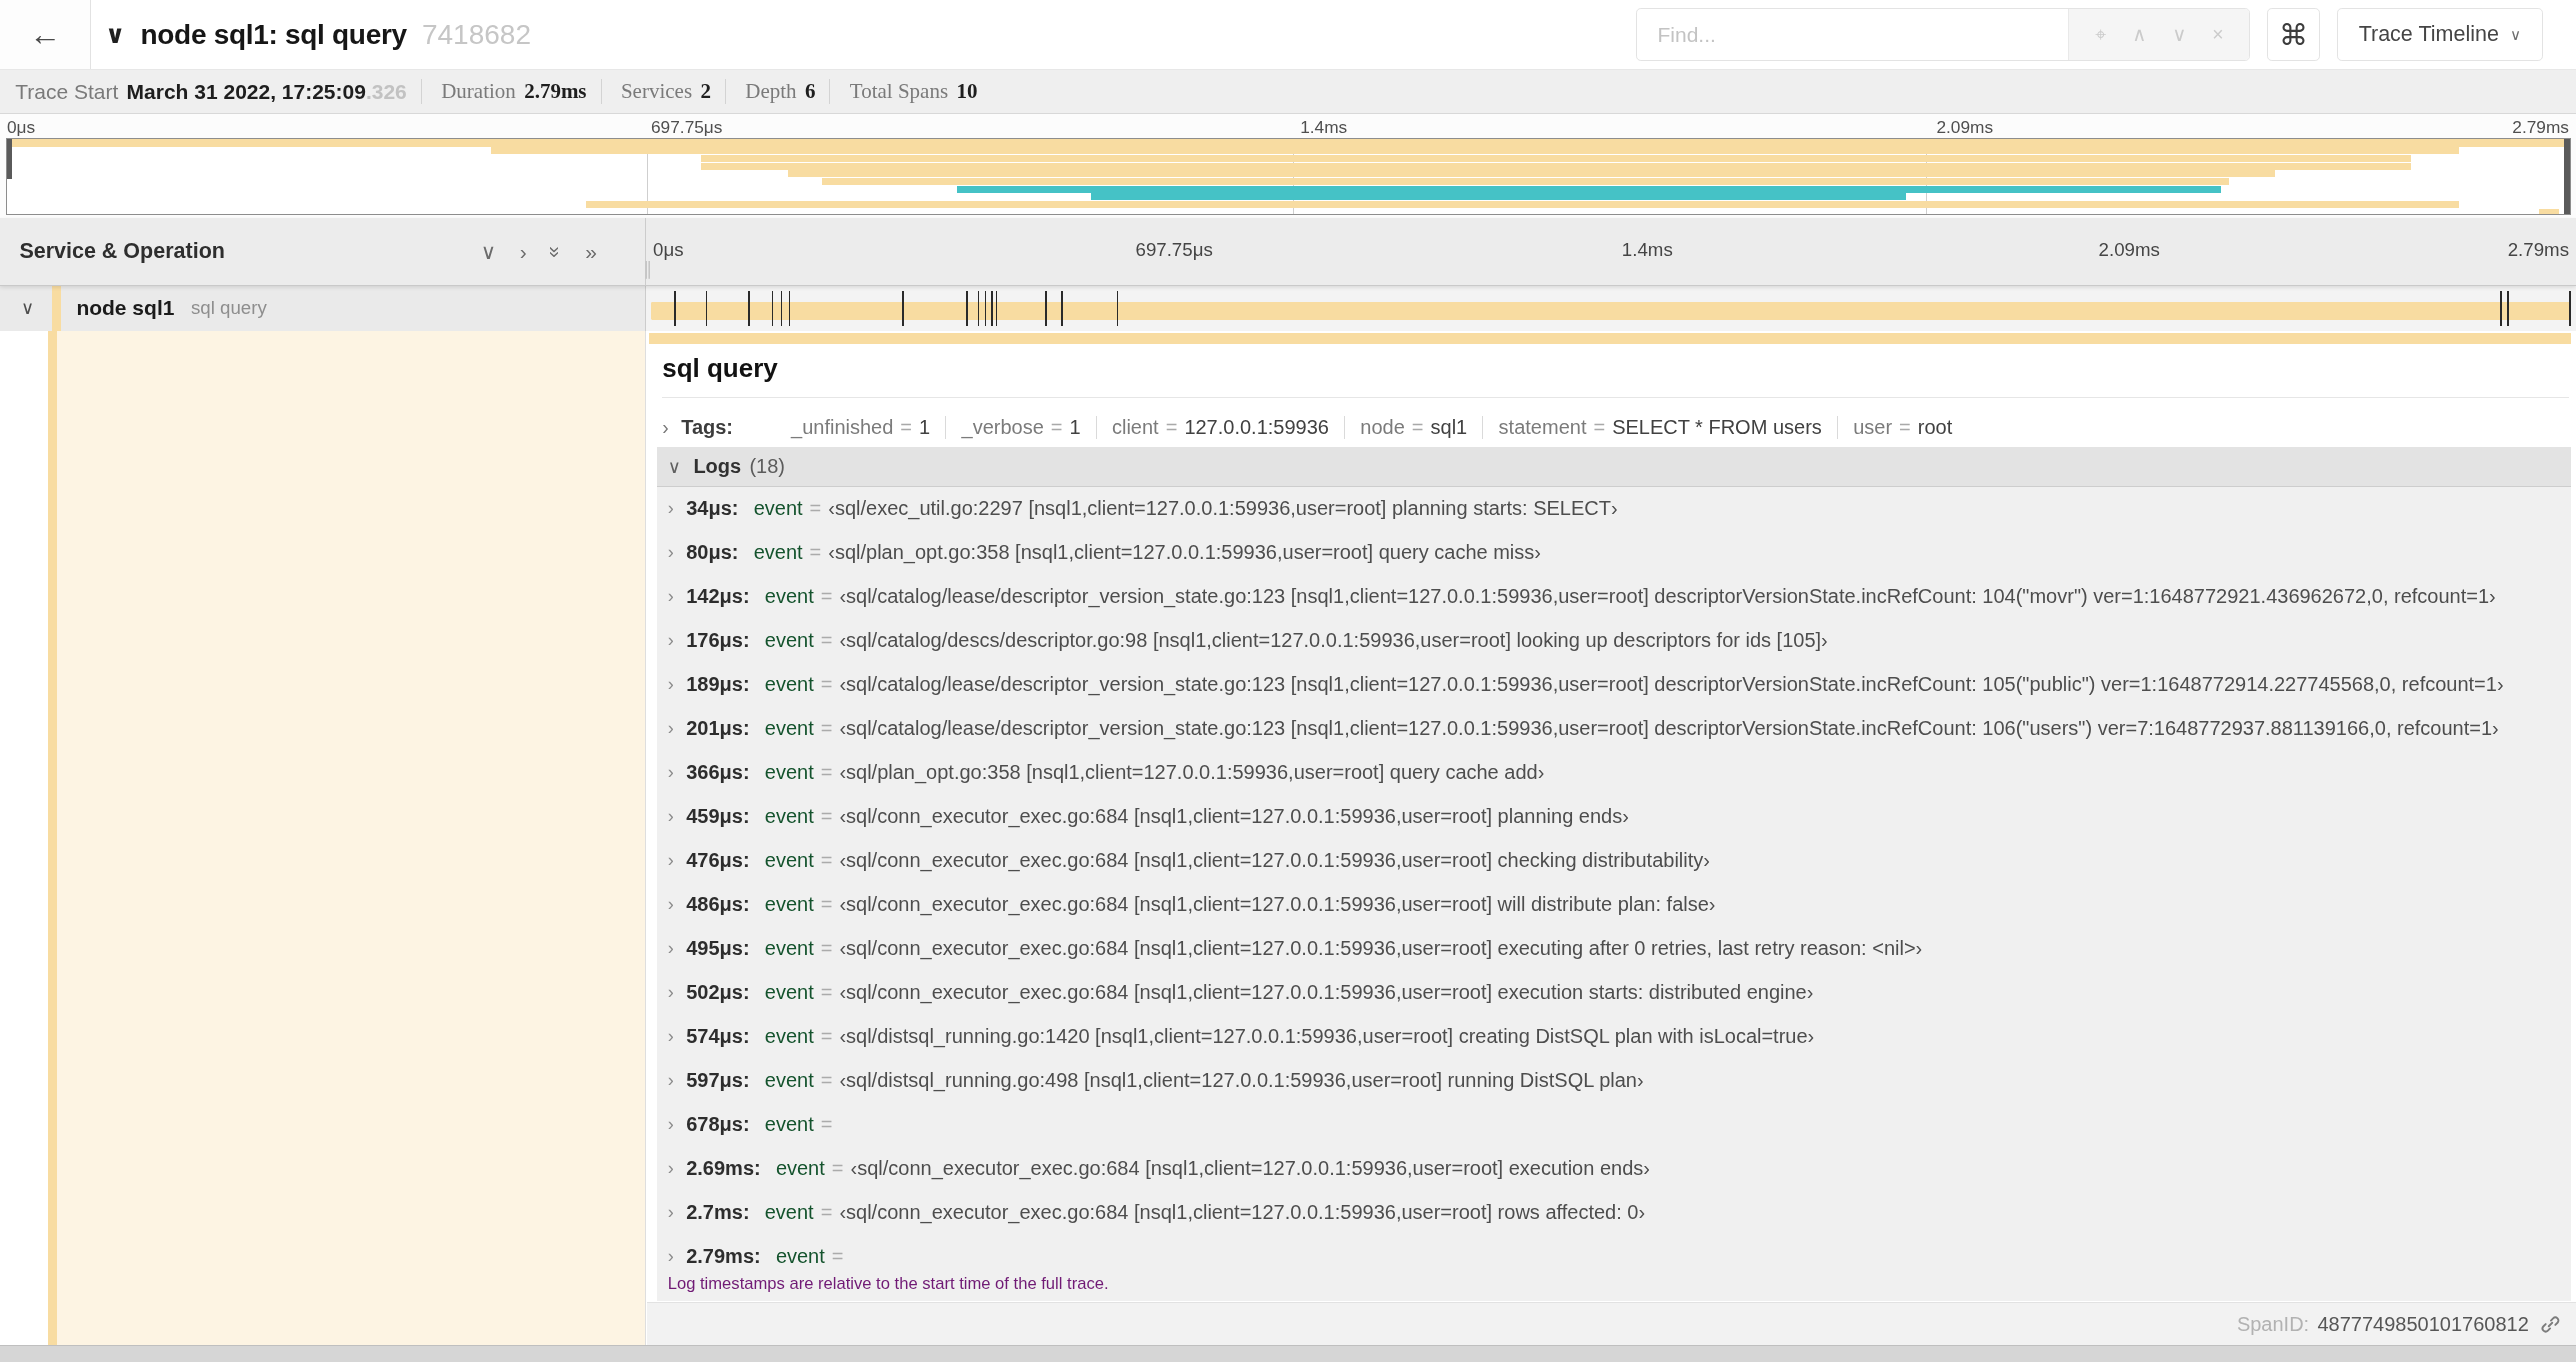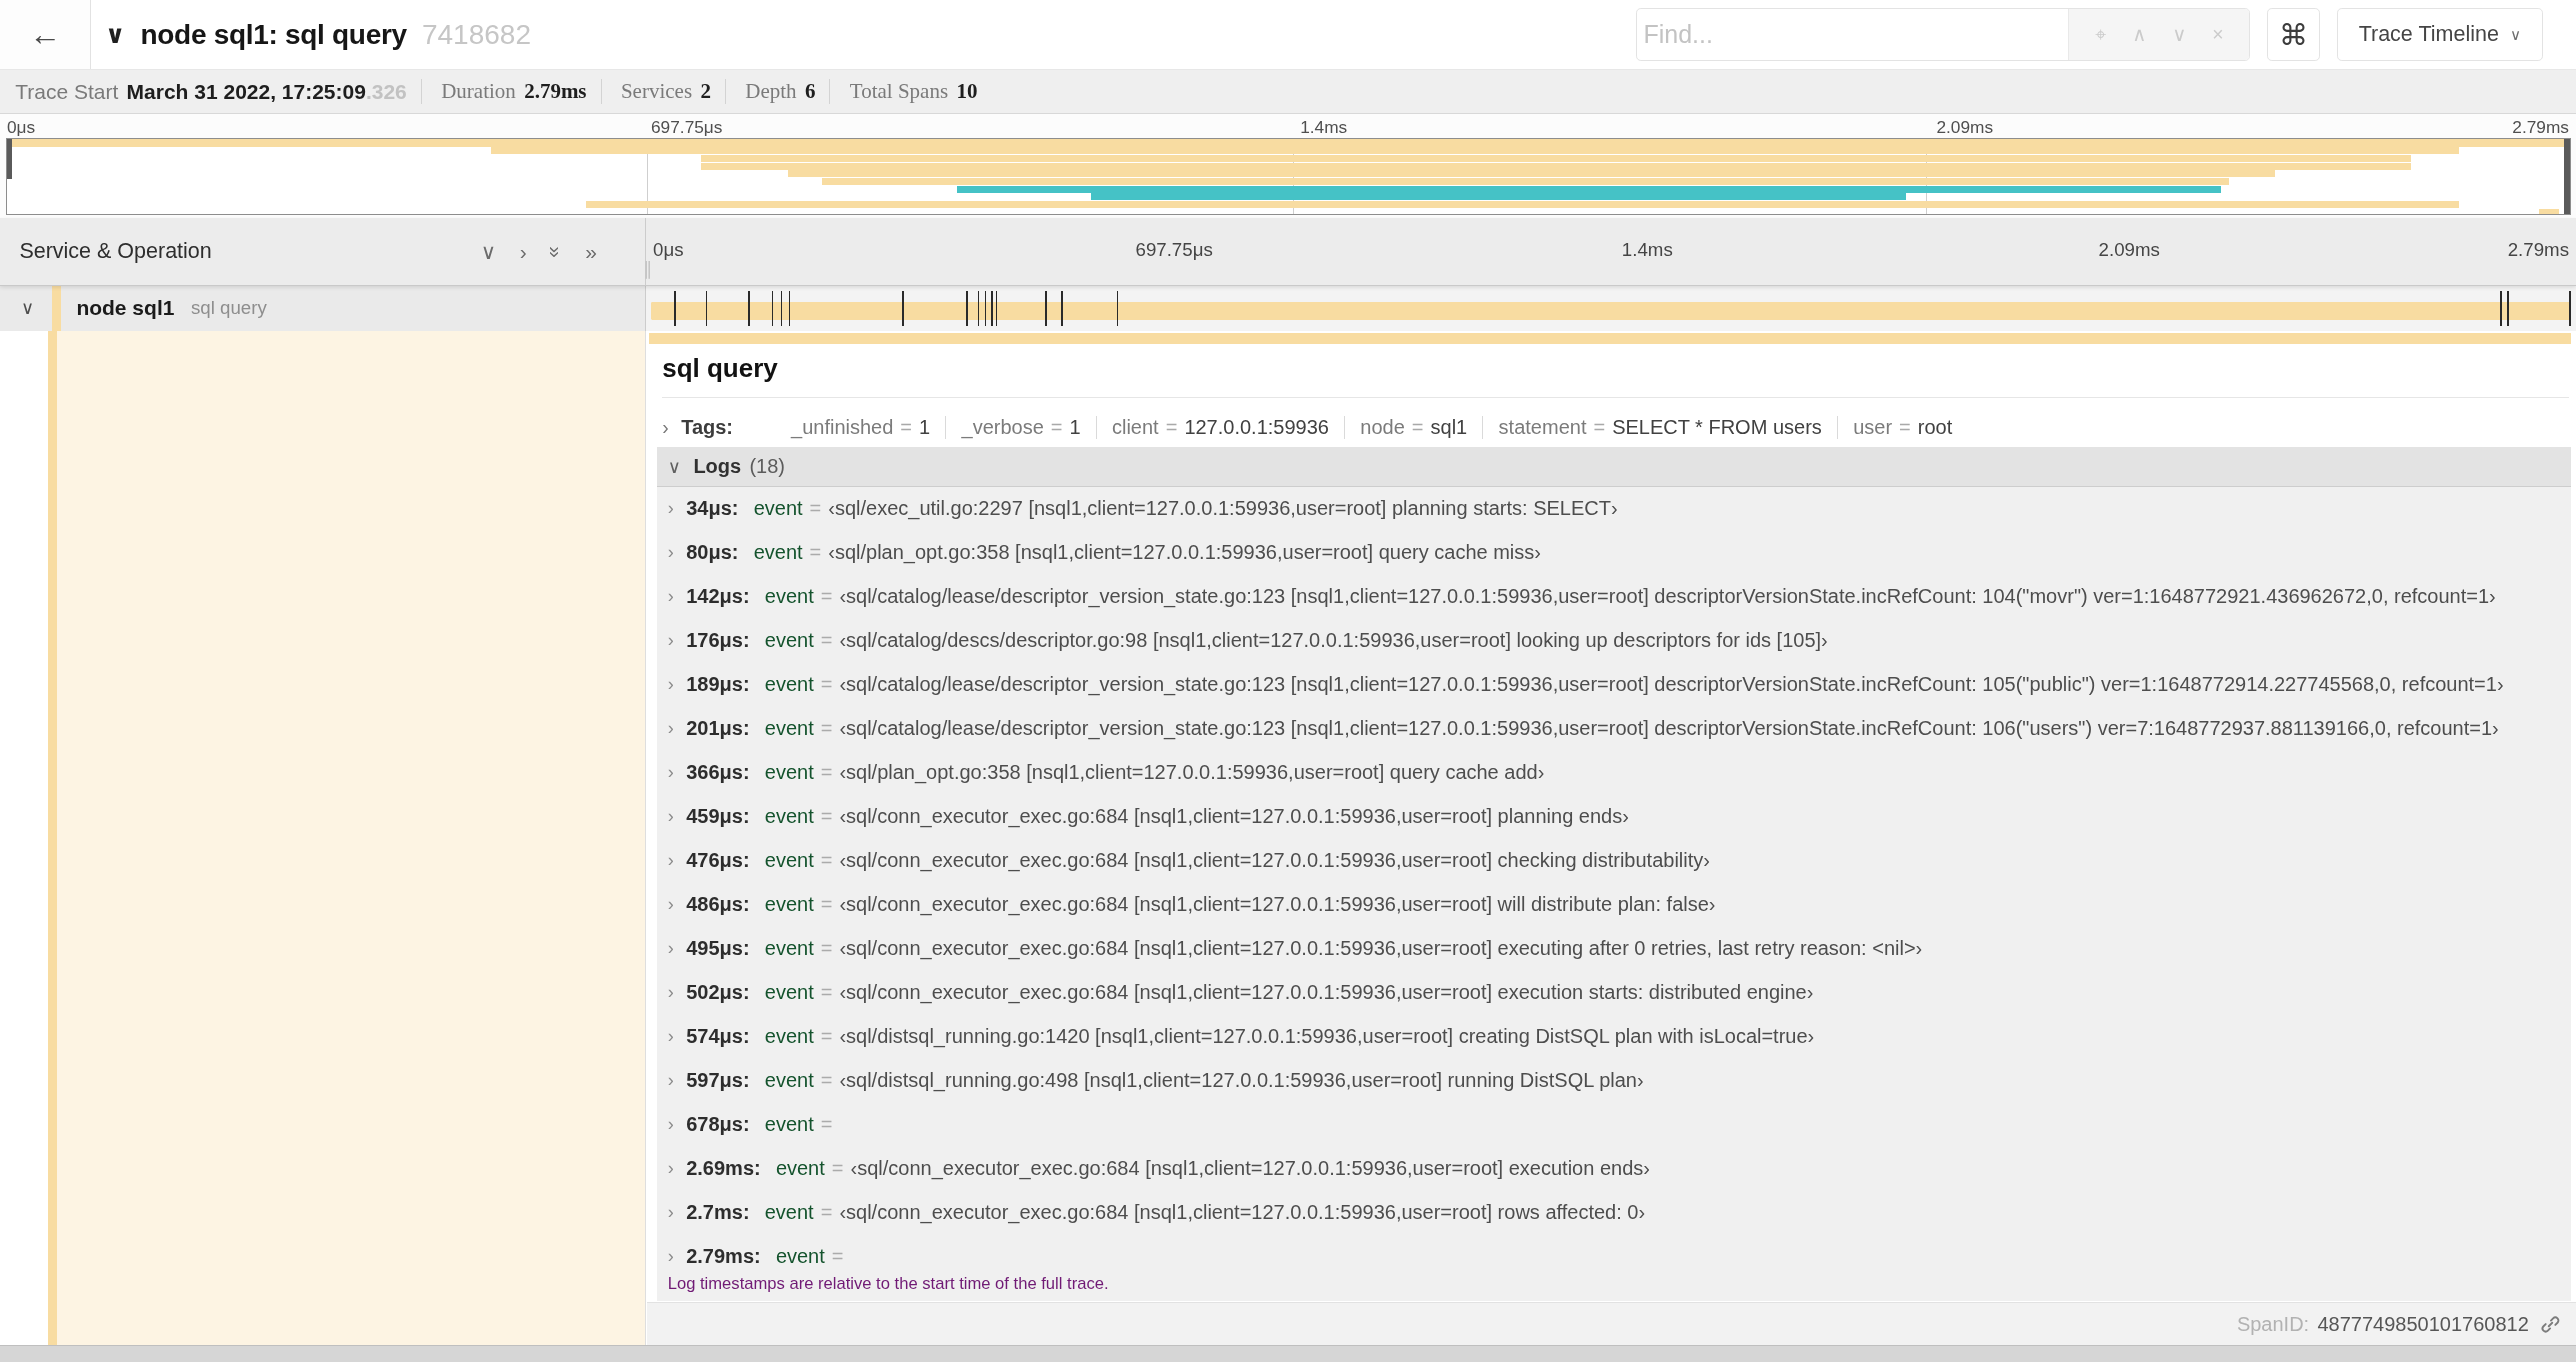--- a/index.html
+++ b/index.html
@@ -8,21 +8,21 @@
 
   
   .topbar{position:absolute;left:0;top:0;width:2576px;height:69px;background:#fff;border-bottom:0.7px solid #e7e7e7;}
   .back-btn{position:absolute;left:0;top:0;width:91px;height:69px;background:#fdfdfd;border:none;border-right:0.7px solid #e2e2e2;font-size:32px;color:#4a4a4a;cursor:pointer;}
   .title-wrap{position:absolute;left:105px;top:0;height:69px;display:flex;align-items:center;gap:15.2px;}
   .title-caret{font-size:25px;font-weight:bold;color:#1f1f1f;}
   .page-title{font-size:28px;font-weight:bold;color:#161616;letter-spacing:-0.3px;}
   .trace-id{font-size:28px;color:#c6c6c6;}
   .top-right{position:absolute;right:33px;top:8.3px;height:53px;display:flex;align-items:stretch;gap:16.6px;}
   .findbox{display:flex;width:612px;border:1.4px solid #e3e3e3;border-radius:4.8px;overflow:hidden;background:#fff;}
-  .findbox input{flex:1;border:none;outline:none;padding:0 6px;font-size:25px;color:#444;font-family:inherit;background:transparent;}
+  .findbox input{flex:1;border:none;outline:none;padding:0 20px;font-size:21px;color:#444;font-family:inherit;background:transparent;}
   .findbox input::placeholder{color:#c3c3c3;}
   .find-tools{width:180px;background:#f5f5f5;border-left:1.4px solid #e9e9e9;display:flex;align-items:center;justify-content:space-evenly;}
   .find-tools span{font-size:19.4px;color:#cbcbcb;cursor:pointer;}
   .sq-btn{width:53px;border:1.4px solid #e3e3e3;border-radius:4.8px;background:#fff;font-size:29px;color:#3c3c3c;display:flex;align-items:center;justify-content:center;cursor:pointer;}
   .tt-btn{border:1.4px solid #e3e3e3;border-radius:4.8px;background:#fff;padding:0 21px;font-size:21.5px;color:#454545;display:flex;align-items:center;gap:11px;cursor:pointer;}
   .tt-btn .caret{font-size:15.2px;color:#6d6d6d;}
 
   
   .summary{position:absolute;left:0;top:70px;width:2576px;height:44px;background:#efefef;border-bottom:0.7px solid #d8d8d8;display:flex;align-items:center;padding-left:15.2px;box-sizing:border-box;font-size:21px;}
   .sum-item{display:flex;align-items:flex-start;}
@@ -36,21 +36,21 @@
   .mm-labels{position:relative;height:23.5px;font-size:17.3px;color:#4f4f4f;}
   .mm-label{position:absolute;top:2.8px;}
   .mm-canvas{position:absolute;left:5.5px;right:5.5px;top:23.5px;bottom:2.8px;border:1.4px solid #8d8d8d;background:#fff;overflow:hidden;cursor:crosshair;}
   .mm-grid{position:absolute;top:0;bottom:0;width:0.7px;background:#cfcfcf;}
   .mm-bar{position:absolute;height:7.6px;}
   .mm-handle{position:absolute;width:5.5px;background:#5a5a5a;}
 
   
   .tl-header{position:absolute;left:0;top:218px;width:2576px;height:67px;background:#ececec;border-bottom:0.7px solid #c9c9c9;box-shadow:0 2.1px 4.2px rgba(0,0,0,0.12);z-index:3;}
   .tl-header .left{position:absolute;left:0;top:0;width:646px;height:100%;border-right:0.7px solid #cccccc;box-sizing:border-box;}
-  .svc-op{position:absolute;left:19.4px;top:21px;font-size:21.5px;font-weight:normal;color:#2e2e2e;}
+  .svc-op{position:absolute;left:19.4px;top:21px;font-size:21.5px;font-weight:bold;color:#2e2e2e;}
   .tl-icons{position:absolute;right:48px;top:22px;display:flex;gap:23.5px;font-size:21px;color:#6b6b6b;}
   .tl-icons span{cursor:pointer;}
   .dbl-down{display:inline-block;transform:rotate(90deg);}
   .col-resizer{position:absolute;right:-8.3px;bottom:5.5px;color:#c2c2c2;font-size:18px;letter-spacing:1.4px;cursor:col-resize;z-index:4;}
   .ruler{position:absolute;left:646px;right:0;top:0;height:100%;}
   .ruler-label{position:absolute;top:21px;font-size:18.7px;color:#454545;}
 
   
   .grid-overlay{position:absolute;left:646px;top:218px;width:1930px;height:113px;z-index:1;pointer-events:none;}
   .grid-overlay .gl{position:absolute;top:0;bottom:0;width:0.7px;background:#d9d9d9;}

